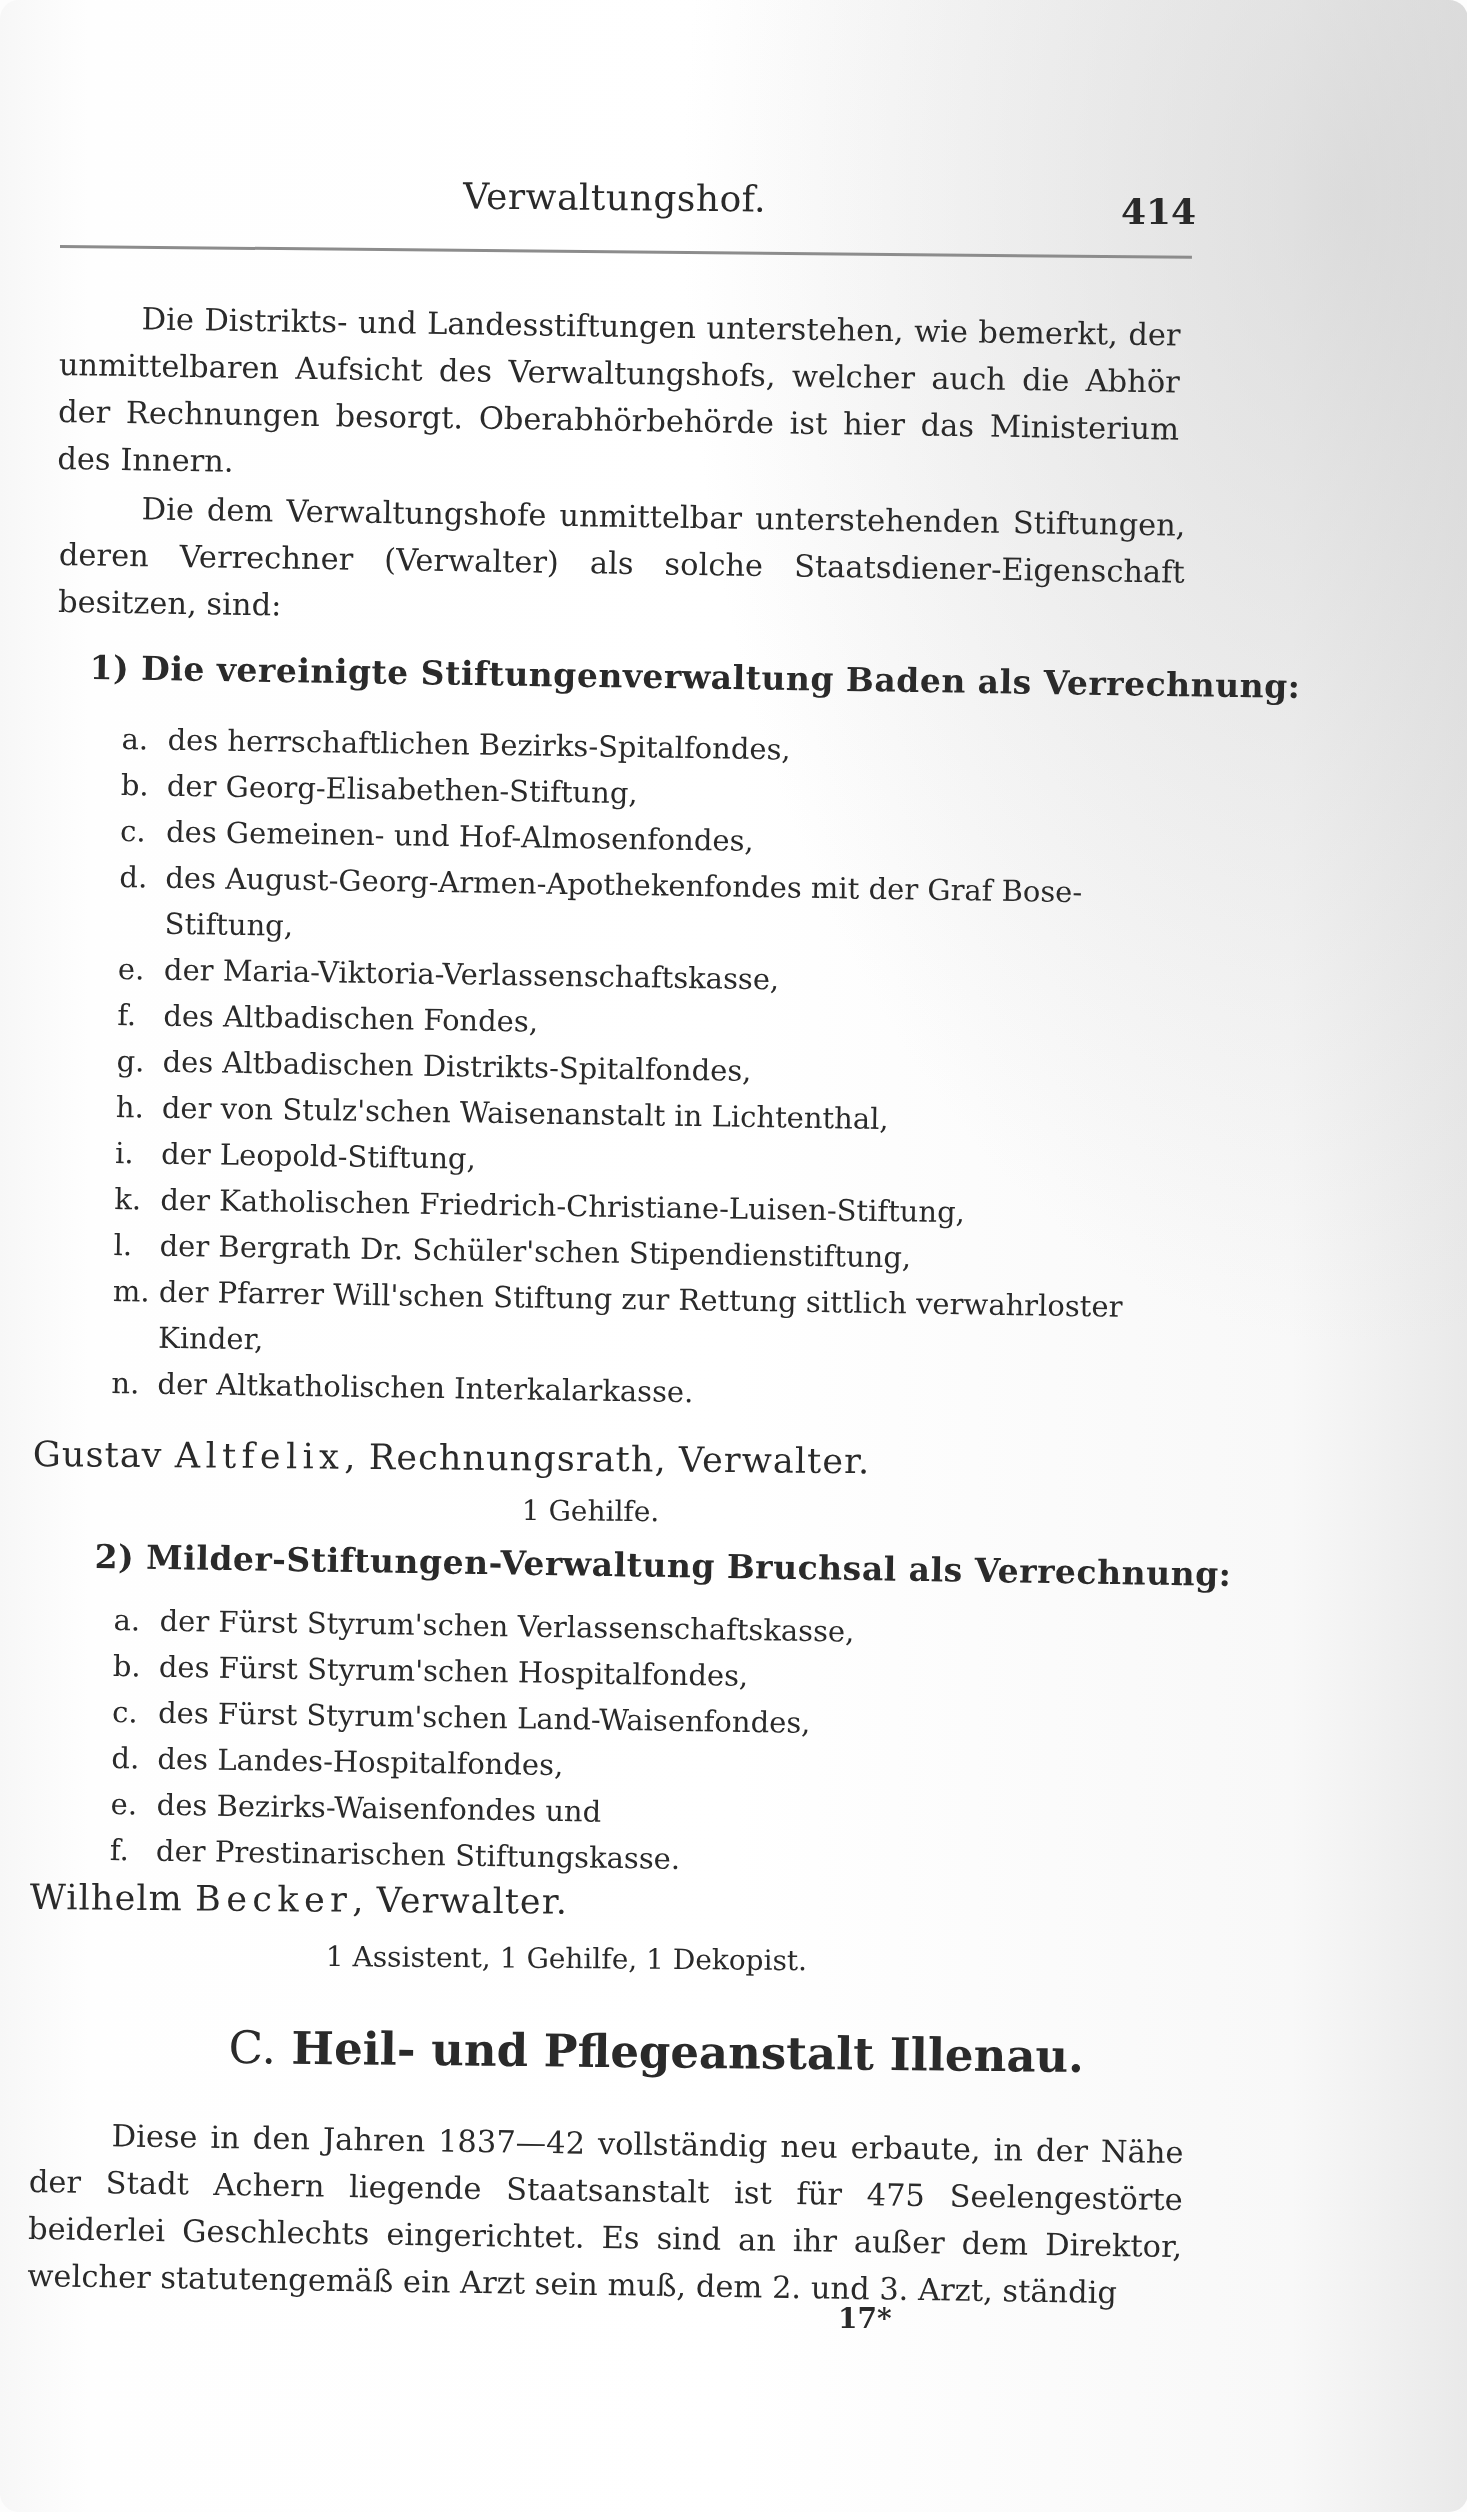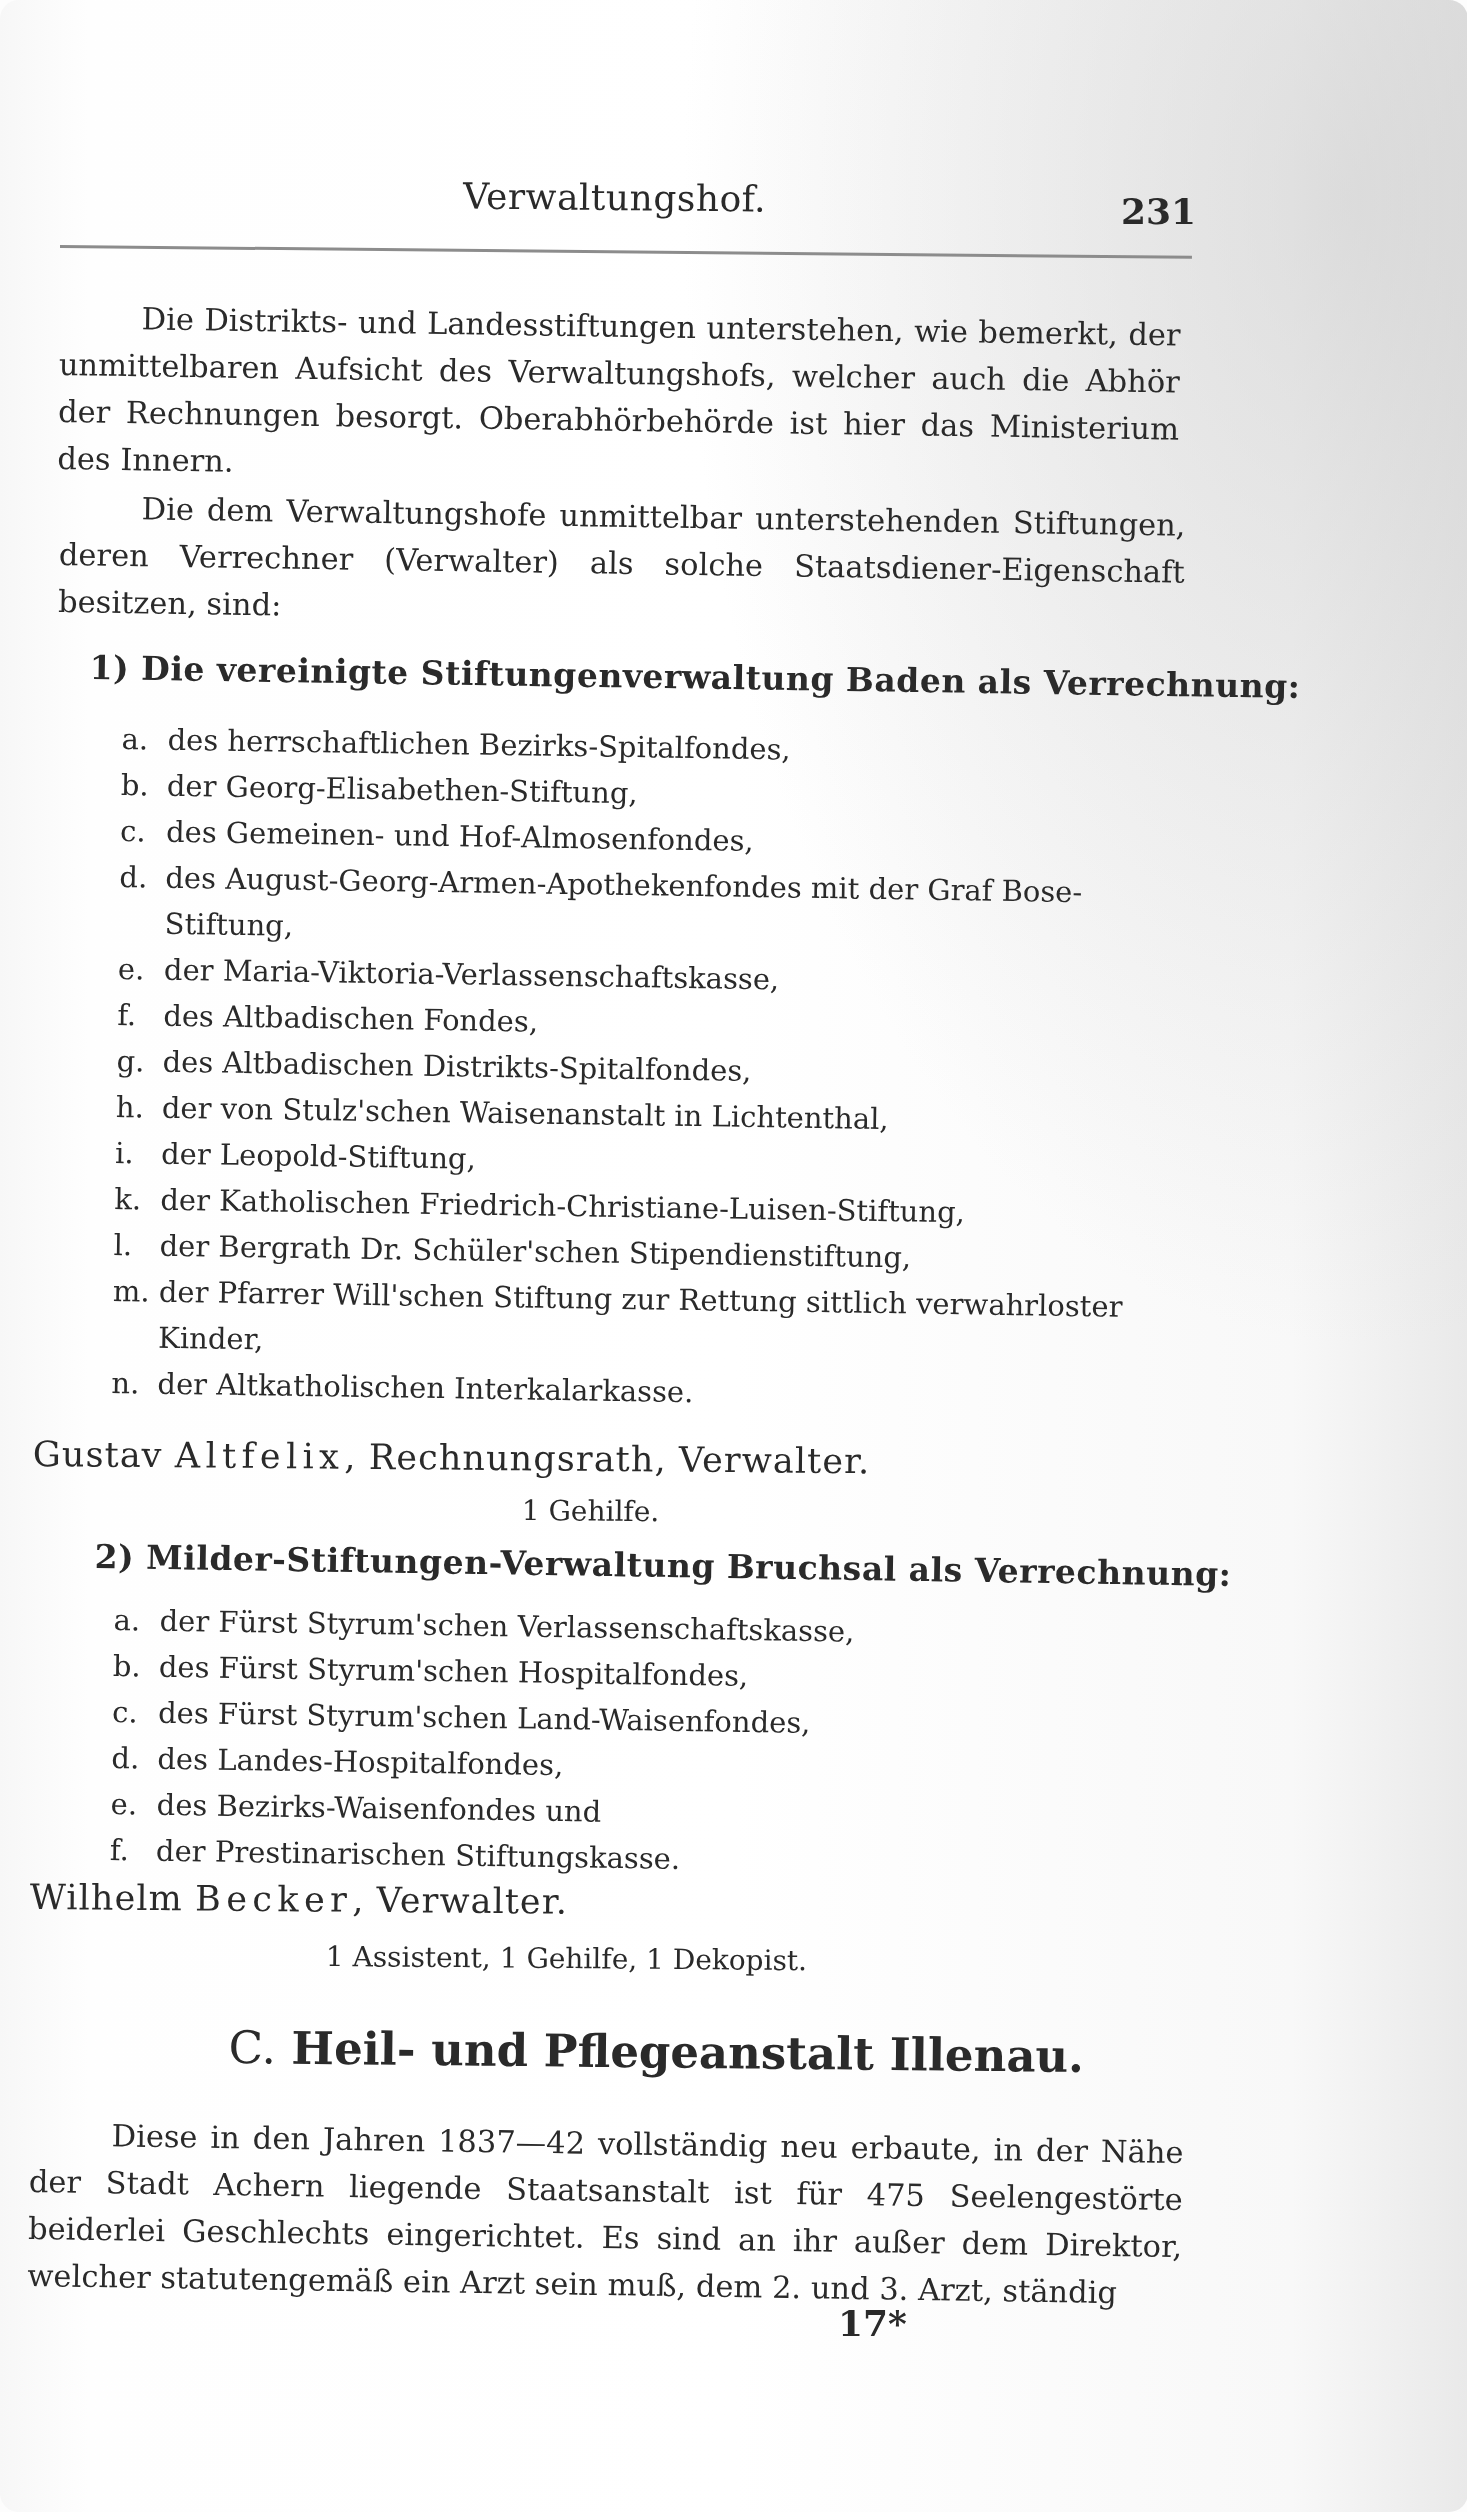--- a/index.html
+++ b/index.html
@@ -57,30 +57,30 @@
   .staff {
     font-size: 28px;
     transform-origin: left top; transform: rotate(0.5deg);
   }
   .chapter-head {
     font-size: 45px; font-weight: bold;
     transform-origin: left top; transform: rotate(0.6deg);
   }
   .chapter-head .letter { font-weight: normal; }
   .signature-mark {
-    font-size: 36px; font-weight: bold;
+    font-size: 28px; font-weight: bold;
   }
 </style>
 </head>
 <body>
 
 <div class="page">
 
   <div class="abs header-title">Verwaltungshof.</div>
-  <div class="abs page-number">231</div>
+  <div class="abs page-number">414</div>
   <div class="abs header-rule"></div>
 
   <p class="abs para indent" style="left:60px; top:294px; width:1121px; margin:0;">Die Distrikts- und Landesstiftungen unterstehen, wie bemerkt, der unmittelbaren Aufsicht des Verwaltungshofs, welcher auch die Abhör der Rechnungen besorgt. Oberabhörbehörde ist hier das Ministerium des Innern.</p>
 
   <p class="abs para indent" style="left:60px; top:484px; width:1126px; margin:0;">Die dem Verwaltungshofe unmittelbar unterstehenden Stiftungen, deren Verrechner (Verwalter) als solche Staatsdiener-Eigenschaft besitzen, sind:</p>
 
   <div class="abs section-head" style="left:90px; top:648px;">1) Die vereinigte Stiftungenverwaltung Baden als Verrechnung:</div>
 
   <div class="abs list" style="left:122px; top:716px; width:1066px;">
     <div class="list-item">

